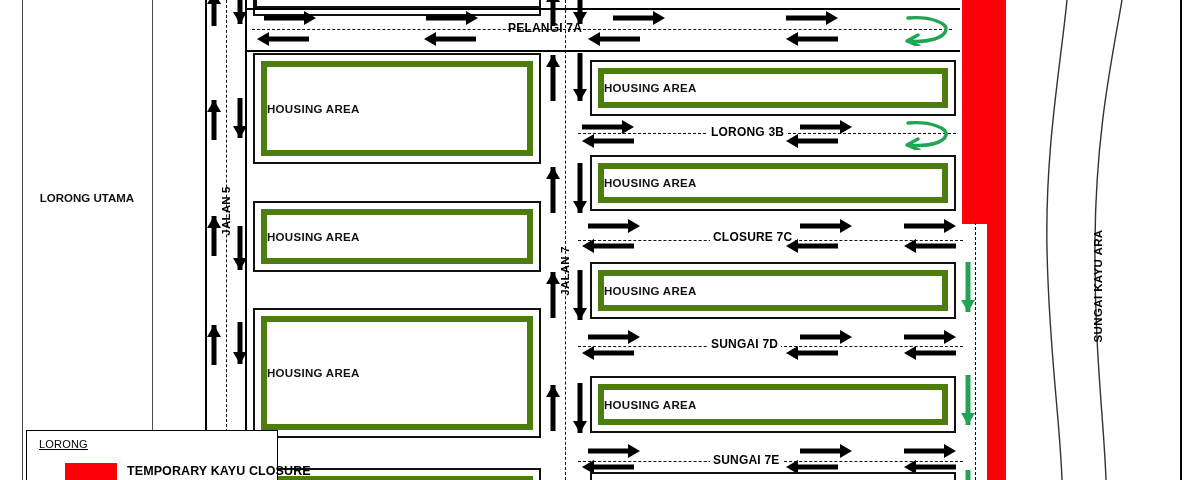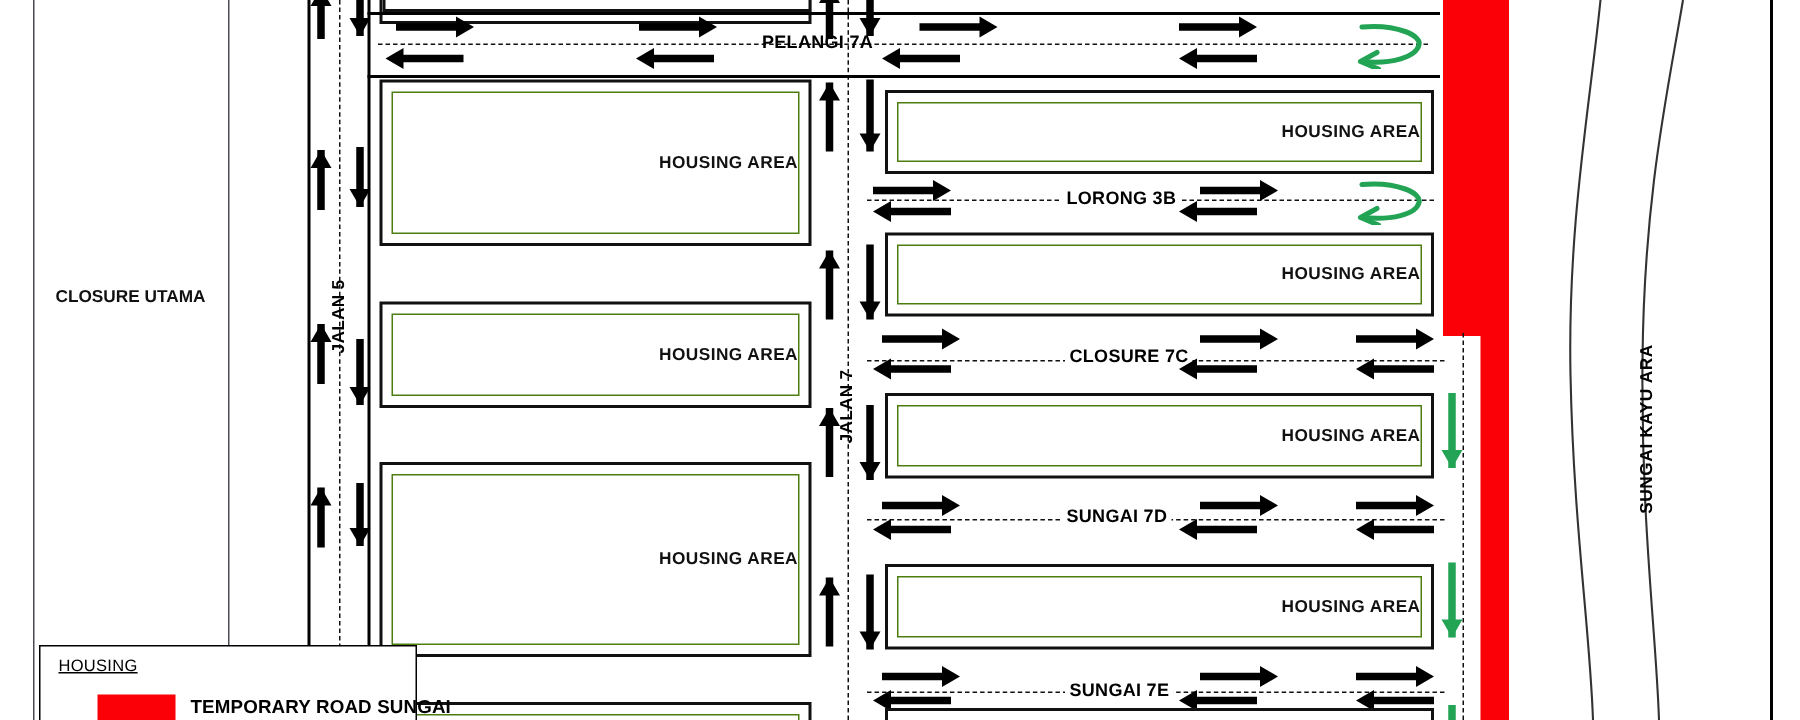--- a/index.html
+++ b/index.html
@@ -8,22 +8,22 @@
 
   
   .vline{position:absolute;background:#4a4a55;width:1px;}
   .vline.thick{background:#000;width:2px;}
   .hline{position:absolute;background:#000;height:2px;}
 
   .label{position:absolute;font-weight:bold;color:#000;letter-spacing:.2px;white-space:nowrap;}
 
   
   .block{position:absolute;border:2.5px solid #111;background:#fff;box-sizing:border-box;}
-  .block .inner{position:absolute;left:6px;top:6px;right:6px;bottom:6px;border:1px solid #4d7c0f;
-                box-sizing:border-box;display:flex;align-items:center;justify-content:flex-end;}
+  .block .inner{position:absolute;left:6px;top:6px;right:6px;bottom:6px;border:6px solid #4d7c0f;
+                box-sizing:border-box;display:flex;align-items:center;justify-content:flex-start;}
   .block .inner span{font-size:11.5px;font-weight:bold;color:#111;letter-spacing:.3px;}
 
   
   .dash-v{position:absolute;width:0;border-left:1.6px dashed #111;}
   .dash-h{position:absolute;height:0;border-top:1.6px dashed #111;}
 
   
   .redstrip{position:absolute;background:#fb0007;}
 
   
@@ -73,21 +73,21 @@
 <body>
 
 <div id="stage">
 
   <div class="vline" style="left:22px;top:0;height:480px;"></div>
   <div class="vline" style="left:152px;top:0;height:432px;"></div>
   <div class="vline thick" style="left:205px;top:0;height:432px;"></div>
   <div class="vline thick" style="left:245px;top:0;height:437px;"></div>
 
   <div class="condo-label" style="left:22px;top:190px;width:130px;">
-    <div>CLOSURE UTAMA</div>
+    <div>LORONG UTAMA</div>
   </div>
 
   <div class="dash-v" style="left:226px;top:0;height:432px;"></div>
   <div class="label rot rot-90" style="left:196px;top:205px;width:60px;font-size:11.5px;text-align:center;">JALAN 5</div>
 
   <div class="arr arr-u" style="left:207px;top:-8px;width:14px;height:34px;">
       <i class="shaft" style="height:34px;"></i>
       <i class="head"></i>
     </div>
   <div class="arr arr-d" style="left:233px;top:-10px;width:14px;height:34px;">
@@ -399,18 +399,18 @@
   </div>
 
   <svg class="river" style="left:1040px;top:0;" width="160" height="480" viewBox="0 0 160 480">
     <path d="M27 0 C20 70, 5 150, 7 250 C9 350, 20 420, 22 480" fill="none" stroke="#333" stroke-width="1.4"></path>
     <path d="M82 0 C72 60, 56 130, 55 240 C54 350, 64 420, 66 480" fill="none" stroke="#333" stroke-width="1.4"></path>
     <path d="M141 0 L141 480" fill="none" stroke="#000" stroke-width="2"></path>
   </svg>
   <div class="label rot rot-90" style="left:1028px;top:280px;width:140px;font-size:11.5px;text-align:center;letter-spacing:.4px;">SUNGAI KAYU ARA</div>
 
   <div class="legend" style="left:26px;top:430px;width:252px;height:62px;">
-    <div class="legend-title">HOUSING</div>
+    <div class="legend-title">LORONG</div>
     <div class="legend-sw"></div>
-    <div class="legend-txt">TEMPORARY ROAD SUNGAI</div>
+    <div class="legend-txt">TEMPORARY KAYU CLOSURE</div>
   </div>
 
 </div>
 
 </body></html>

